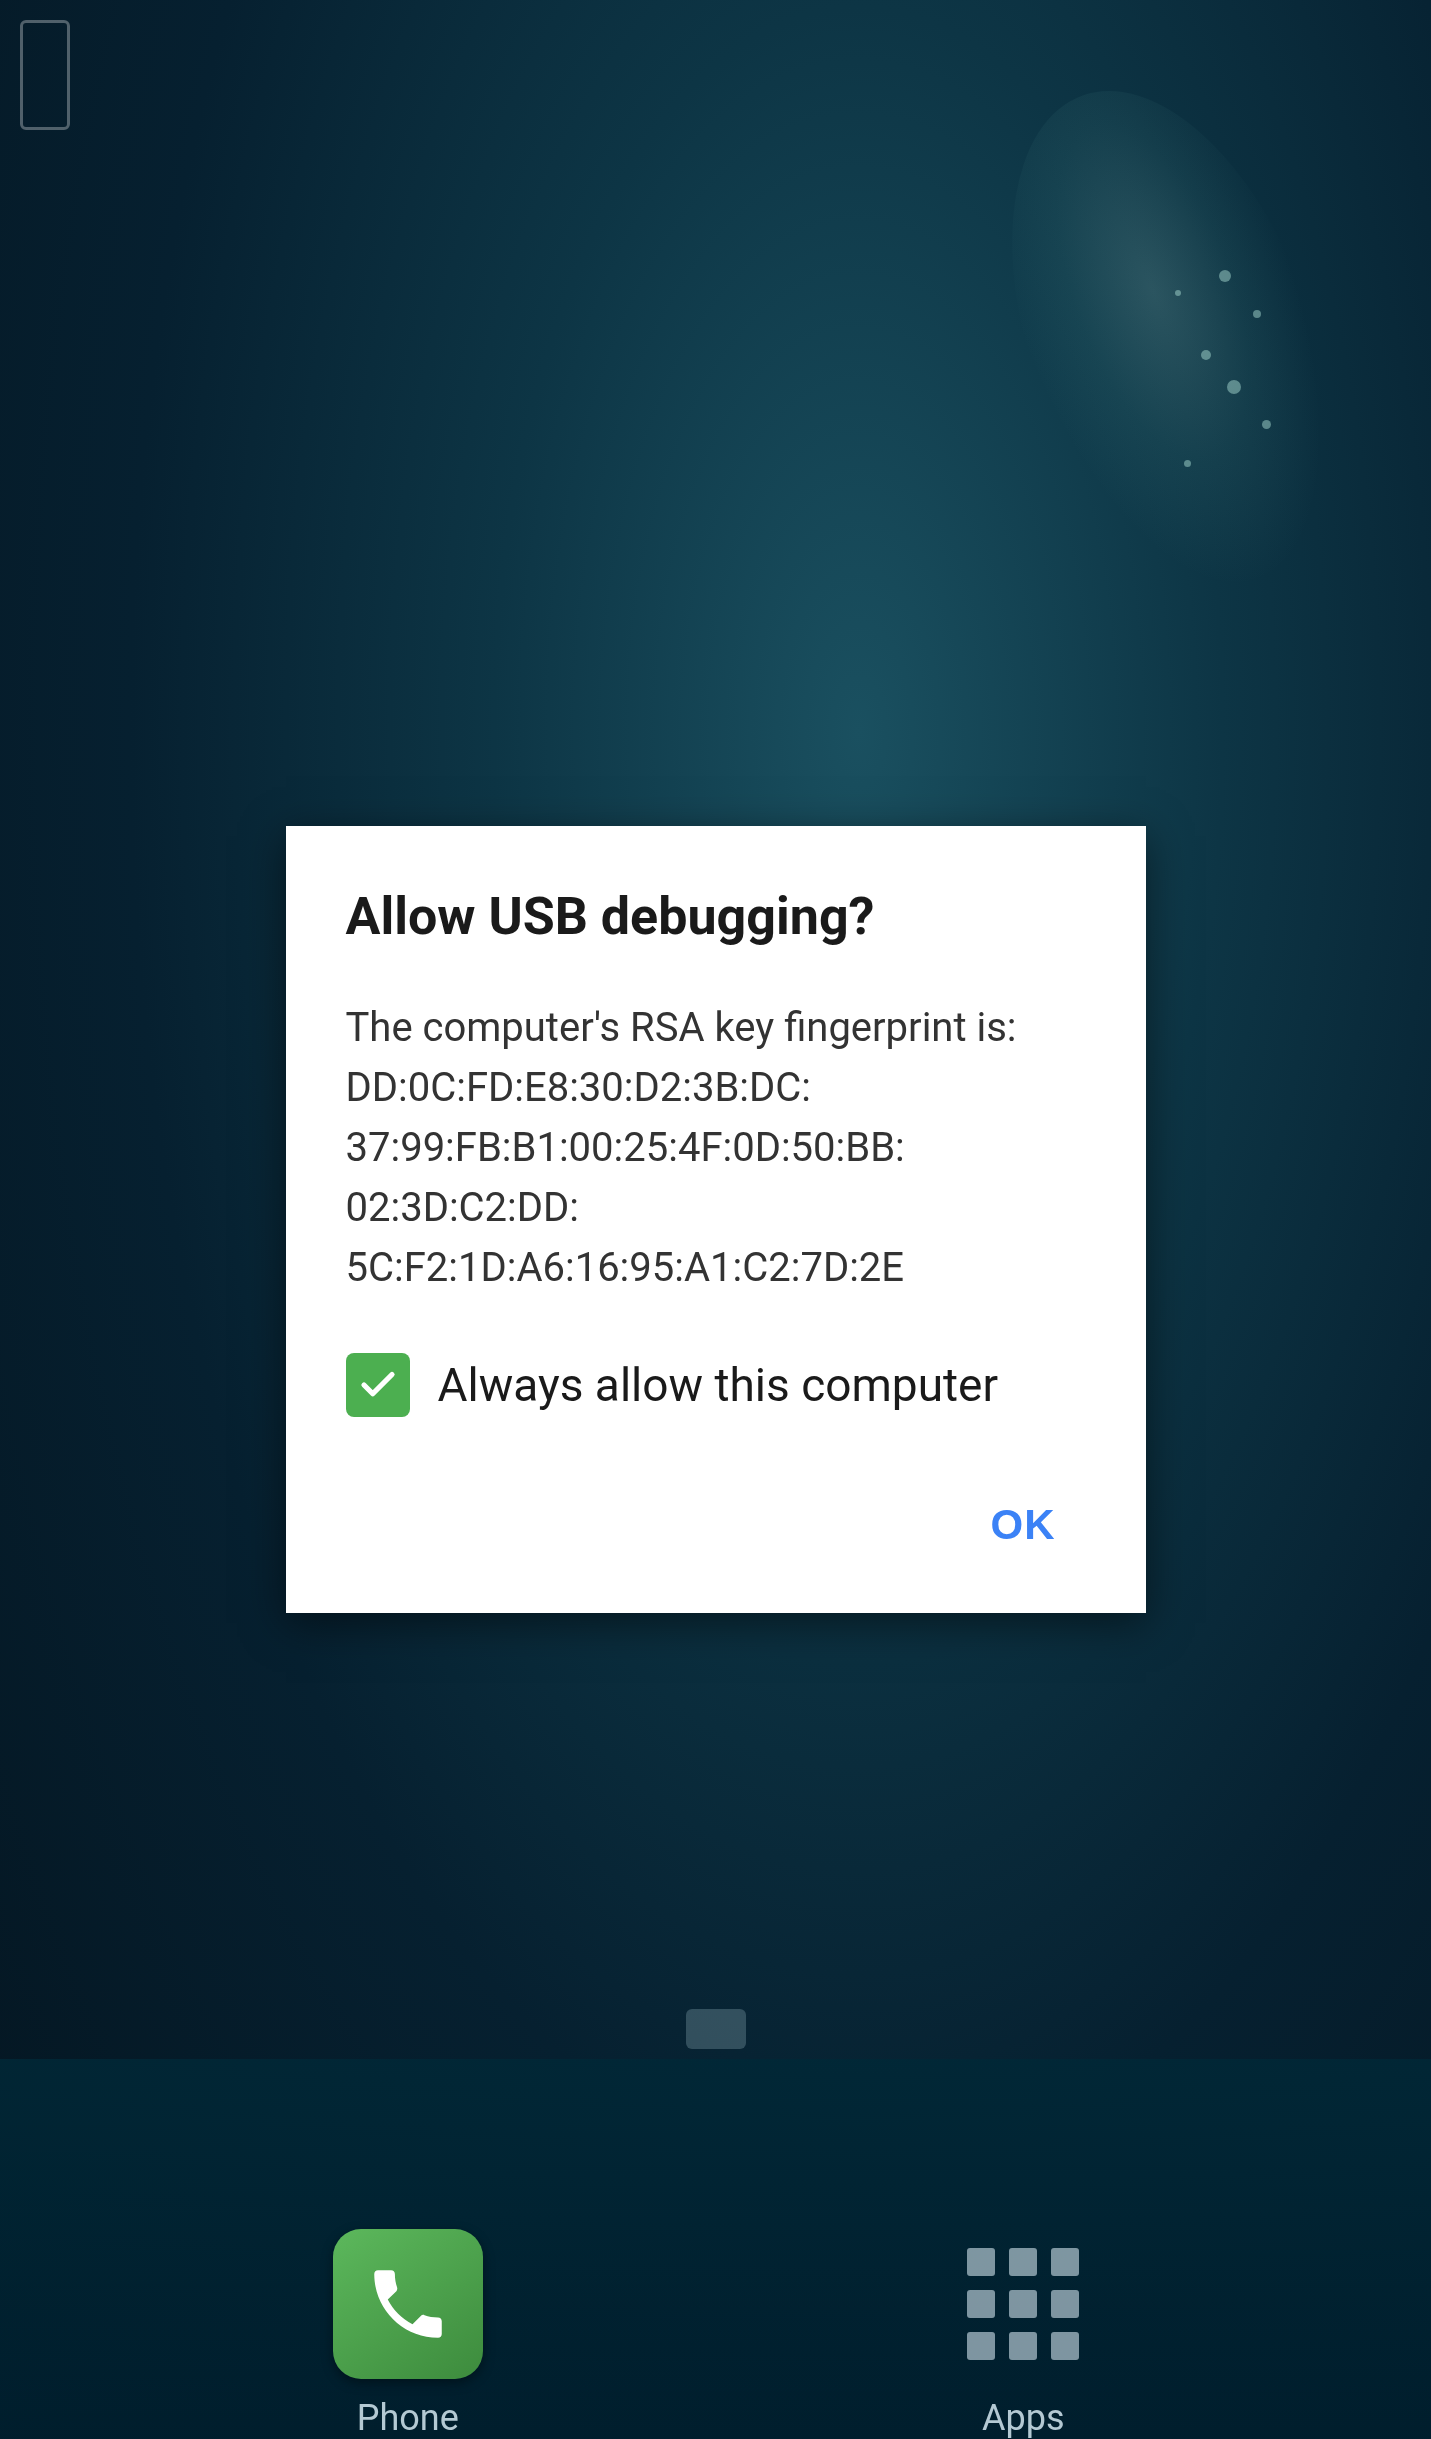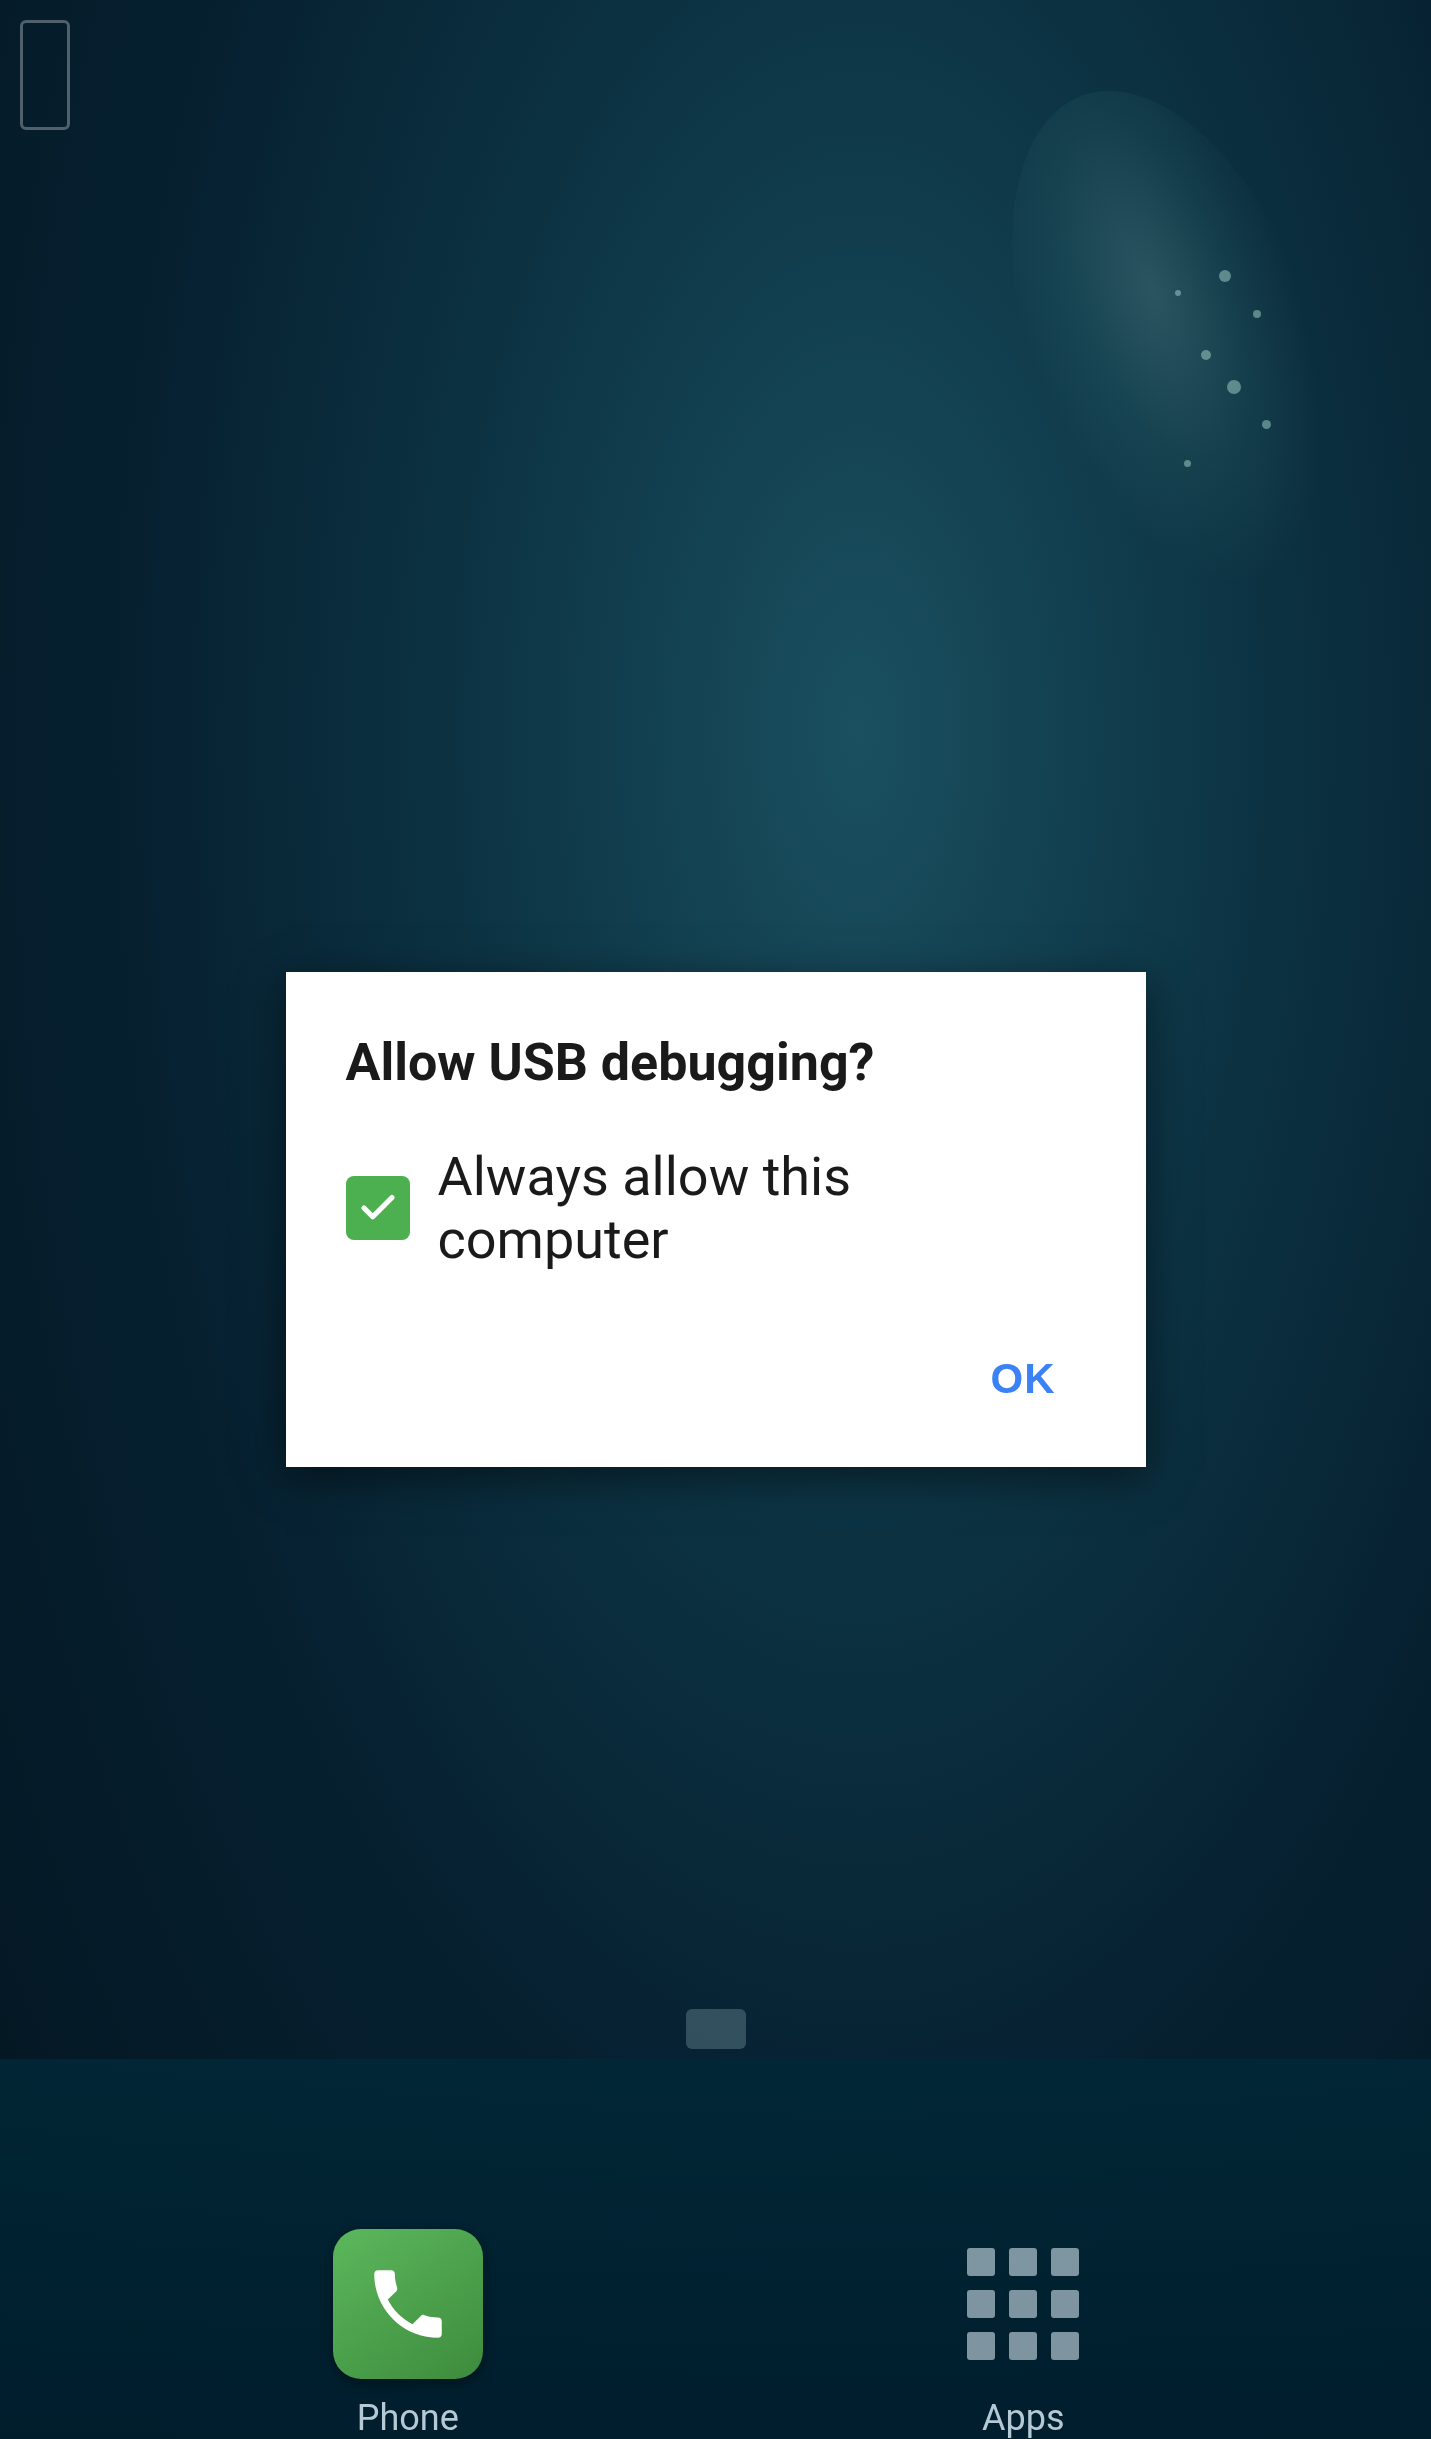--- a/index.html
+++ b/index.html
@@ -96,21 +96,21 @@
       justify-content: center;
       flex-shrink: 0;
     }
 
     .checkbox-box svg {
       width: 42px;
       height: 42px;
     }
 
     .checkbox-label {
-      font-size: 54px;
+      font-size: 46px;
       color: #1a1a1a;
     }
 
     .dialog-actions {
       display: flex;
       justify-content: flex-end;
       gap: 40px;
       padding-top: 10px;
     }
 
@@ -234,20 +234,27 @@
 <div class="scatter" style="width:9px;height:9px;top:420px;right:160px;"></div>
 <div class="scatter" style="width:7px;height:7px;top:460px;right:240px;"></div>
 
 <div class="top-left-rect"></div>
 
 <div class="dialog-overlay">
   <div class="dialog">
 
     <div class="dialog-title">Allow USB debugging?</div>
 
+    <div class="dialog-body">
+      The computer's RSA key fingerprint is:<br>
+      DD:0C:FD:E8:30:D2:3B:DC:<br>
+      37:99:FB:B1:00:25:4F:0D:50:BB:<br>
+      02:3D:C2:DD:<br>
+      5C:F2:1D:A6:16:95:A1:C2:7D:2E
+    </div>
 
     <div class="checkbox-row">
       <div class="checkbox-box">
         <svg viewBox="0 0 24 24" fill="none" xmlns="http://www.w3.org/2000/svg">
           <polyline points="4,12 9,17 20,6" stroke="white" stroke-width="3" stroke-linecap="round" stroke-linejoin="round"></polyline>
         </svg>
       </div>
       <span class="checkbox-label">Always allow this computer</span>
     </div>
 

